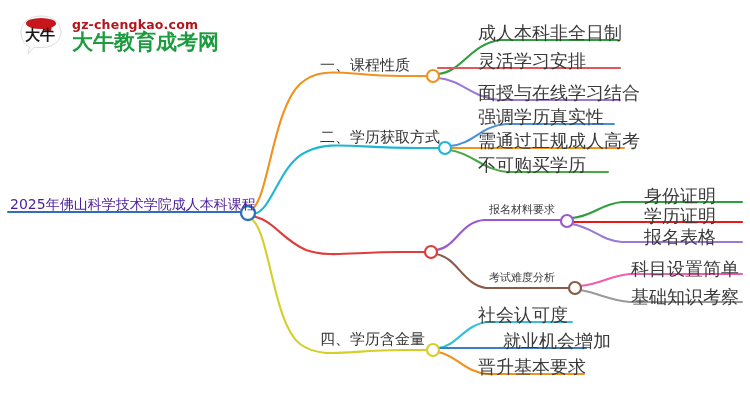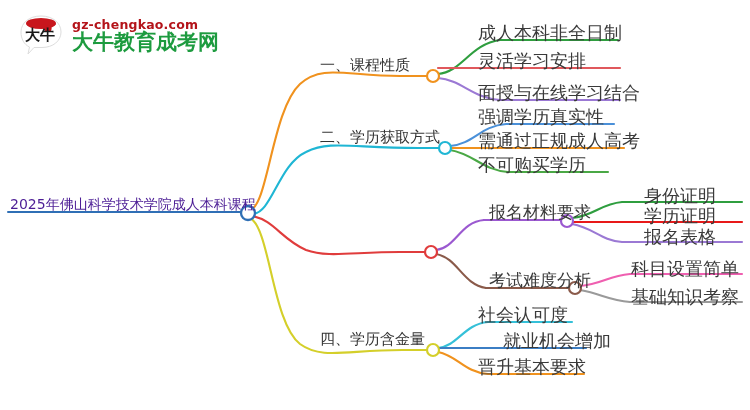--- a/index.html
+++ b/index.html
@@ -81,21 +81,21 @@
   }
   .root-label {
     font-size: 14px;
     color: #4c1d95;
   }
   .branch-label {
     font-size: 15px;
     color: #333333;
   }
   .sub-label {
-    font-size: 17px;
+    font-size: 11px;
     color: #3a3a3a;
   }
   .leaf-label {
     font-size: 18px;
     color: #3a3a3a;
   }
 </style>
 </head>
 <body>
 

